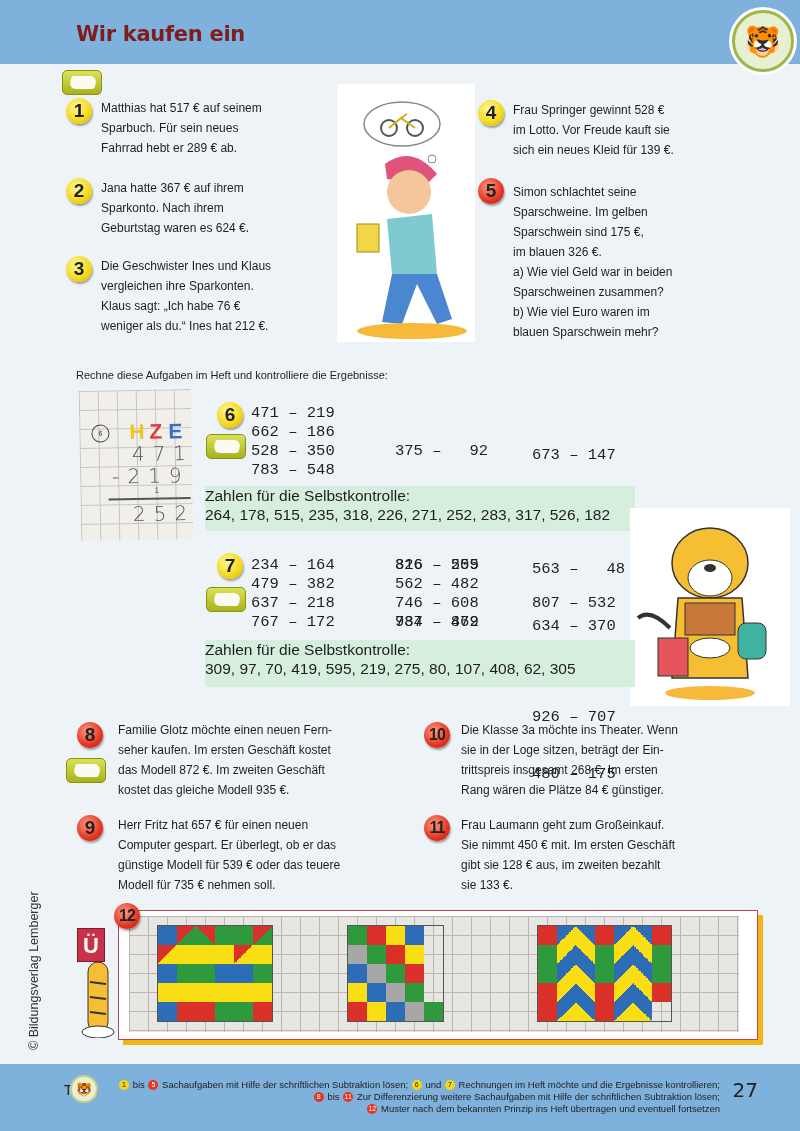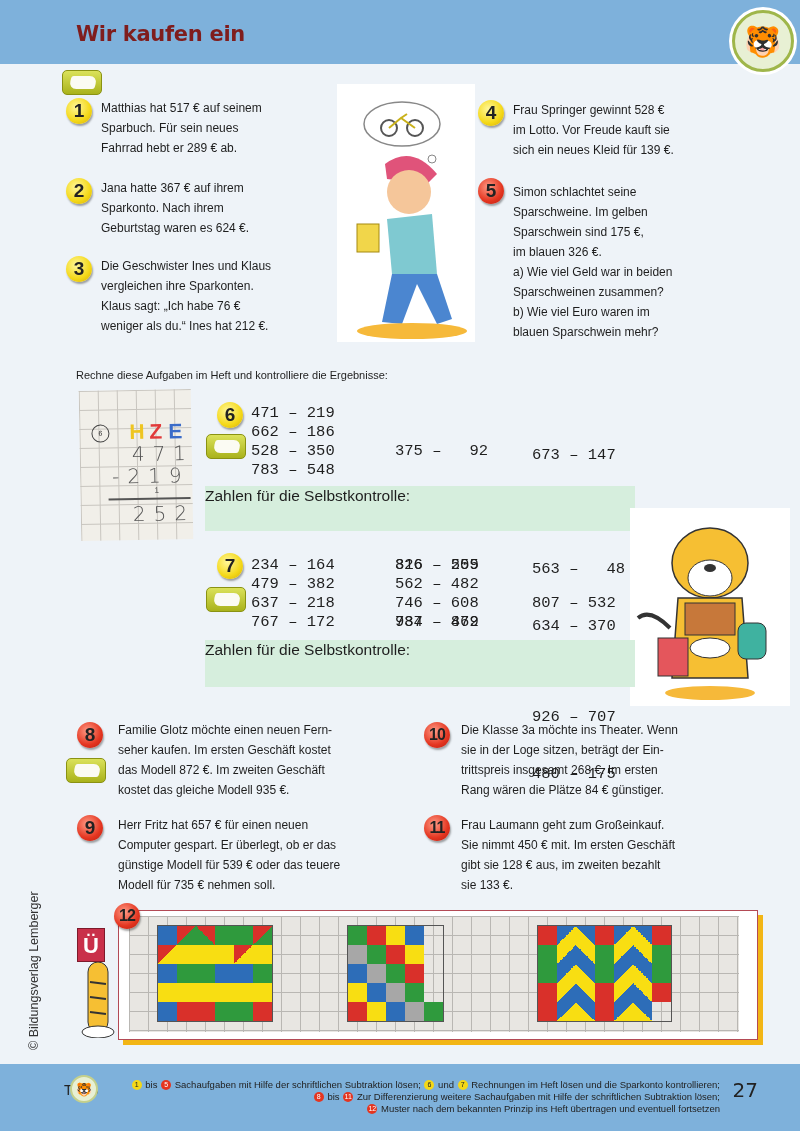--- a/index.html
+++ b/index.html
@@ -134,20 +134,21 @@
   <div>787 – 469</div>
 </div>
 <div class="calc-col" style="left:532px;top:408px;white-space:pre;">
   <div>673 – 147</div>
   <div>453 – 271</div>
   <div>563 –   48</div>
   <div>634 – 370</div>
 </div>
 <div class="check-box" style="left:205px;top:486px;width:430px;height:45px;">
   <div>Zahlen für die Selbstkontrolle:</div>
+  <div>264, 178, 515, 235, 318, 226, 271, 252, 283, 317, 526, 182</div>
 </div>
 
 <div class="illus" style="left:630px;top:508px;width:160px;height:198px;">
   <svg width="160" height="198" viewBox="0 0 160 198">
     <ellipse cx="80" cy="185" rx="45" ry="7" fill="#f6b93a"></ellipse>
     <ellipse cx="80" cy="55" rx="38" ry="35" fill="#f6bf33" stroke="#333" stroke-width="1.5"></ellipse>
     <ellipse cx="80" cy="70" rx="22" ry="18" fill="#fff" stroke="#333"></ellipse>
     <ellipse cx="80" cy="60" rx="6" ry="4" fill="#333"></ellipse>
     <path d="M48 90 L112 90 L118 170 L42 170 Z" fill="#f6bf33" stroke="#333" stroke-width="1.5"></path>
     <rect x="55" y="95" width="50" height="32" fill="#c7783a" stroke="#333"></rect>
@@ -173,20 +174,21 @@
   <div>934 – 872</div>
 </div>
 <div class="calc-col" style="left:532px;top:556px;white-space:pre;">
   <div>807 – 532</div>
   <div>395 –   86</div>
   <div>926 – 707</div>
   <div>480 – 175</div>
 </div>
 <div class="check-box" style="left:205px;top:640px;width:430px;height:47px;">
   <div>Zahlen für die Selbstkontrolle:</div>
+  <div>309, 97, 70, 419, 595, 219, 275, 80, 107, 408, 62, 305</div>
 </div>
 
 <div class="num red" style="left:77px;top:722px;">8</div>
 <div class="book-icon" style="left:66px;top:758px;"></div>
 <div class="task" style="left:118px;top:720px;width:310px;">Familie Glotz möchte einen neuen Fern-
 seher kaufen. Im ersten Geschäft kostet
 das Modell 872 €. Im zweiten Geschäft
 kostet das gleiche Modell 935 €.</div>
 
 <div class="num red" style="left:77px;top:815px;">9</div>
@@ -327,21 +329,21 @@
   <div class="footer-logo">🐯</div>
   <div class="footer-notes">
     <div>
       <span class="mini yellow">1</span>
       <span>bis</span>
       <span class="mini red">5</span>
       <span>Sachaufgaben mit Hilfe der schriftlichen Subtraktion lösen;</span>
       <span class="mini yellow">6</span>
       <span>und</span>
       <span class="mini yellow">7</span>
-      <span>Rechnungen im Heft lösen und die Sparkonto kontrollieren;</span>
+      <span>Rechnungen im Heft möchte und die Ergebnisse kontrollieren;</span>
     </div>
     <div>
       <span class="mini red">8</span>
       <span>bis</span>
       <span class="mini red">11</span>
       <span>Zur Differenzierung weitere Sachaufgaben mit Hilfe der schriftlichen Subtraktion lösen;</span>
     </div>
     <div>
       <span class="mini red">12</span>
       <span>Muster nach dem bekannten Prinzip ins Heft übertragen und eventuell fortsetzen</span>

